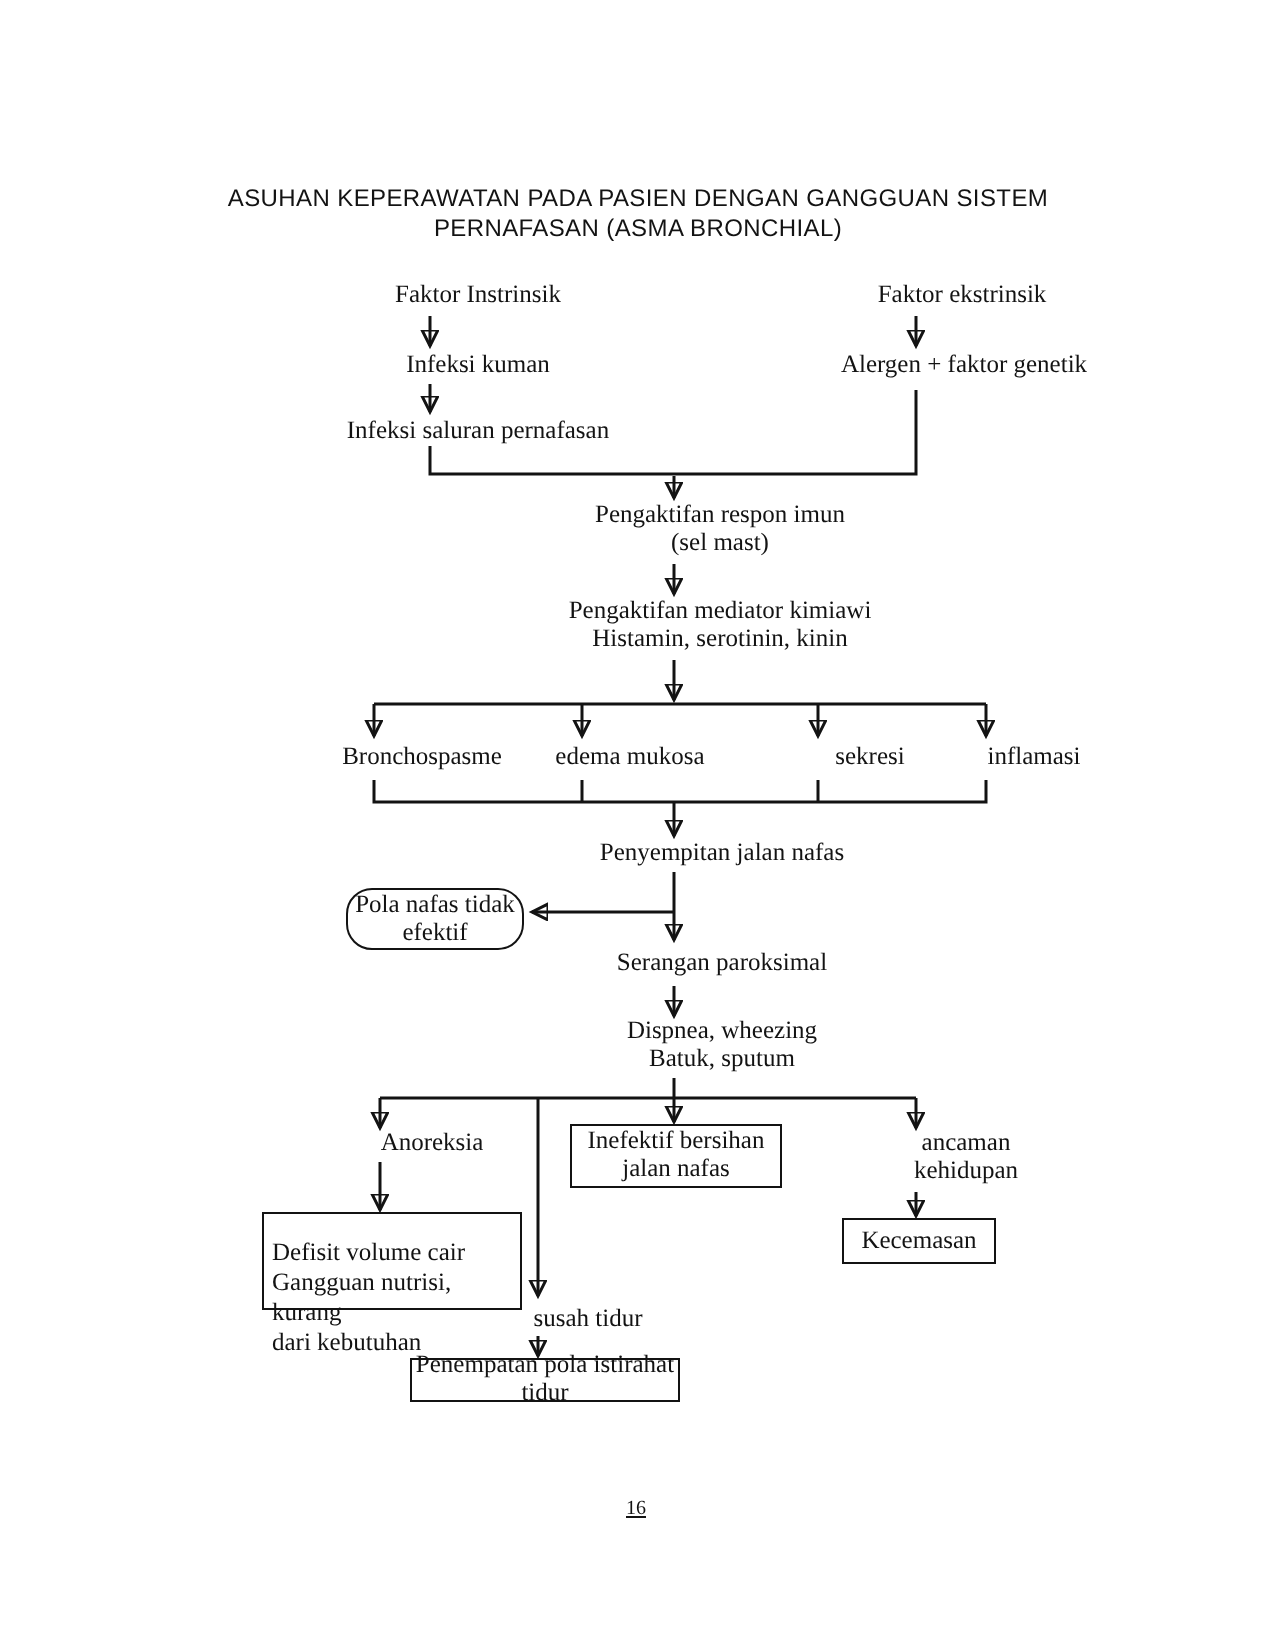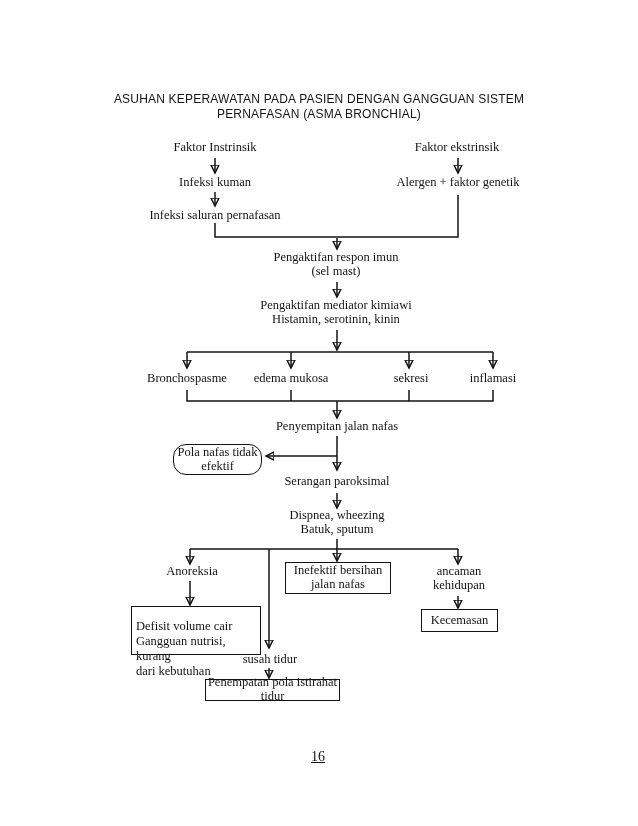--- a/index.html
+++ b/index.html
@@ -29,20 +29,21 @@
     letter-spacing: 0.2px;
     white-space: pre-line;
   }
   .lbl {
     position: absolute;
     transform: translateX(-50%);
     text-align: center;
     font-size: 12.5px;
     line-height: 13.8px;
     white-space: pre-line;
+    margin-left: 24px;
   }
   .box {
     position: absolute;
     box-sizing: border-box;
     border: 1.5px solid #131313;
     display: flex;
     align-items: center;
     justify-content: center;
     text-align: center;
     font-size: 12.5px;
@@ -62,21 +63,21 @@
     top: 0;
   }
   .connectors line, .connectors path {
     stroke: #131313;
     stroke-width: 1.5;
     fill: none;
   }
   .pagenum {
     position: absolute;
     transform: translateX(-50%);
-    font-size: 14px;
+    font-size: 10px;
     text-decoration: underline;
   }
 </style>
 </head>
 <body>
 
 <div class="page">
 
   <svg class="connectors" width="638" height="826" viewBox="0 0 638 826">
     <defs>

